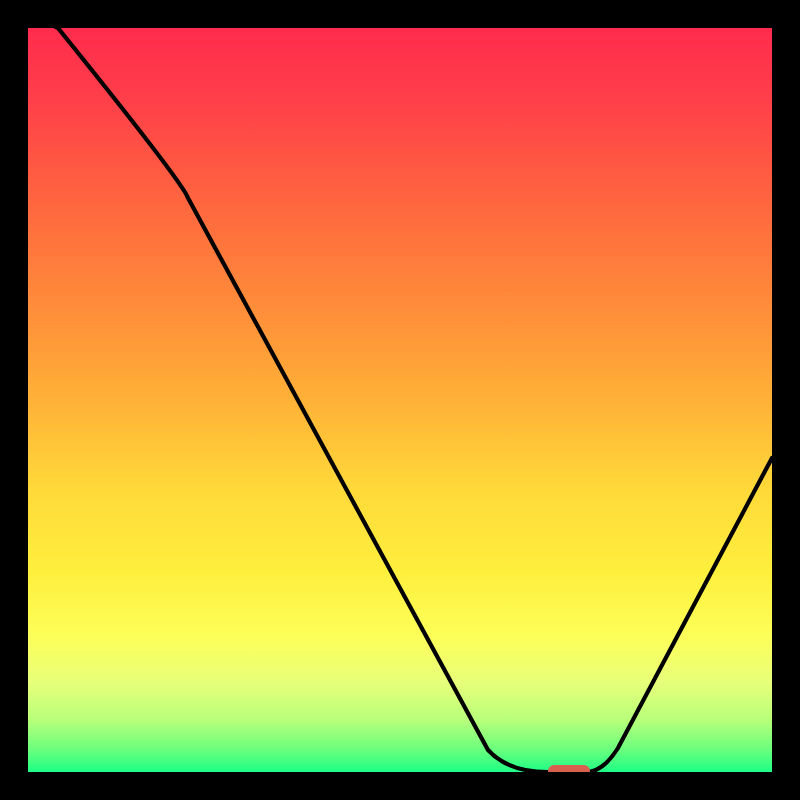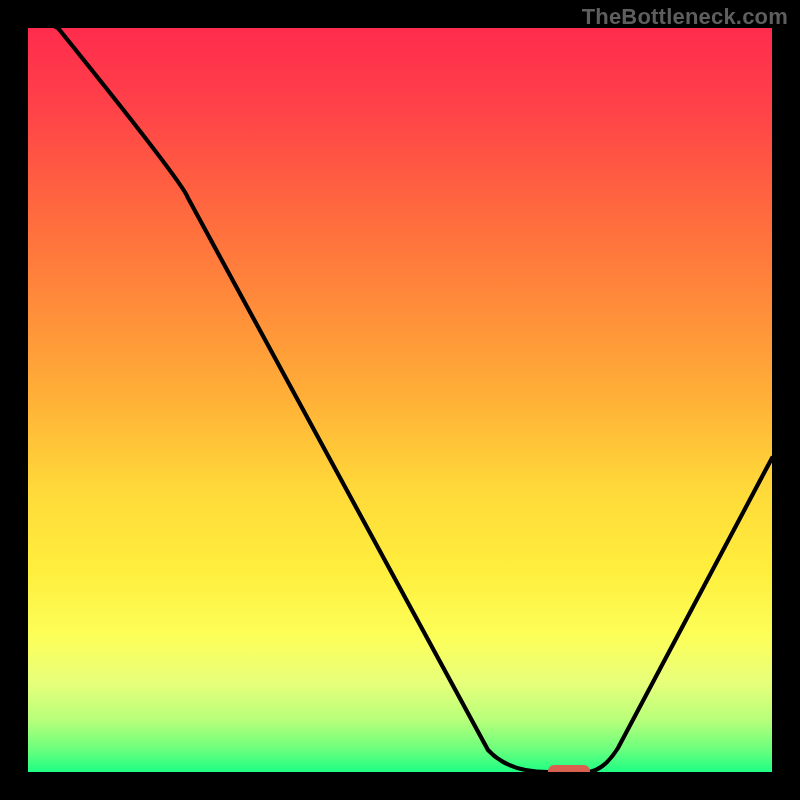--- a/index.html
+++ b/index.html
@@ -54,21 +54,20 @@
     position: absolute;
     top: 0;
     left: 0;
   }
 </style>
 </head>
 <body>
 
 <div class="frame">
 
-  <div class="watermark">TheBottleneck.com</div>
 
   <div class="plot-area">
 
     <svg class="curve" width="744" height="744" viewBox="0 0 744 744">
 
       <path d="M 0 -15
                L 30 0
                Q 155 155 160 170
                L 460 722
                Q 480 744 520 744

